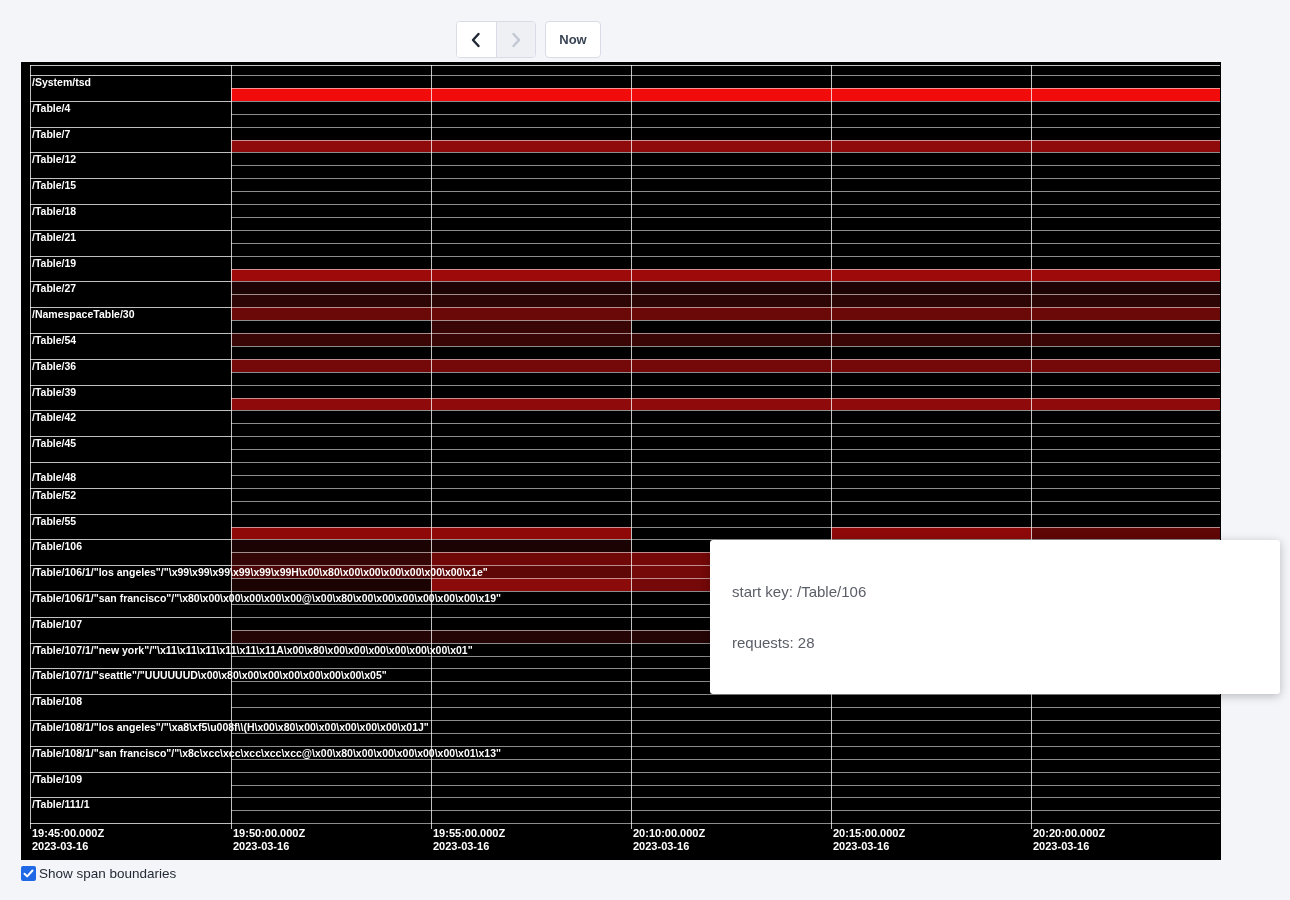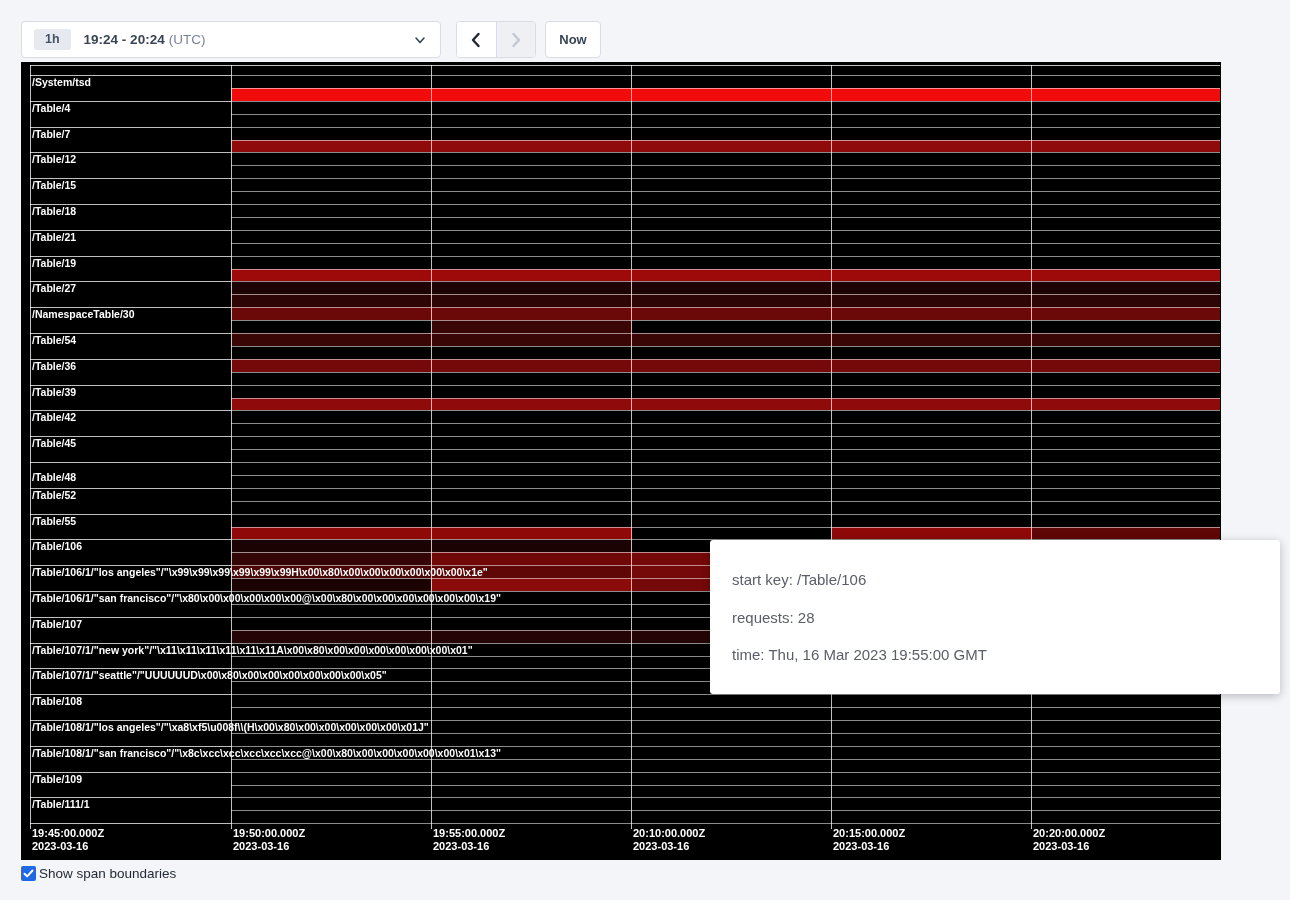--- a/index.html
+++ b/index.html
@@ -67,27 +67,20 @@
   .checkbox{
     width:15px;height:15px;background:#1f69e6;border-radius:2px;
     display:inline-flex;align-items:center;justify-content:center;cursor:pointer;flex:none;
   }
   .footer label{margin-left:3px;font-size:13.5px;color:#242a35;cursor:default;}
 </style>
 </head>
 <body>
 
 <div class="toolbar">
-  <div class="time-dropdown">
-    <span class="preset-badge">1h</span>
-    <span class="range-text"><b>19:24 - 20:24</b><span class="tz">(UTC)</span></span>
-    <svg class="dd-chevron" width="12" height="12" viewBox="0 0 12 12">
-        <polyline points="2,4 6,8.5 10,4" fill="none" stroke="#394455" stroke-width="1.6" stroke-linecap="round" stroke-linejoin="round"></polyline>
-      </svg>
-  </div>
 
   <div class="nav-group">
     <button class="nav-btn prev">
       <svg width="14" height="16" viewBox="0 0 14 16">
           <polyline points="9.5,2 4,8 9.5,14" fill="none" stroke="#1f2733" stroke-width="2.4" stroke-linecap="round" stroke-linejoin="round"></polyline>
         </svg>
     </button>
     <button class="nav-btn next">
       <svg width="14" height="16" viewBox="0 0 14 16">
           <polyline points="4.5,2 10,8 4.5,14" fill="none" stroke="#c2c7d2" stroke-width="2.4" stroke-linecap="round" stroke-linejoin="round"></polyline>
@@ -278,21 +271,20 @@
     </div>
     <div class="x-label" style="left: 1012px; top: 765.2px;">
       <div>20:20:00.000Z</div>
       <div>2023-03-16</div>
     </div>
   </div>
 
 <div class="kv-tooltip">
   <div class="tip-line">start key: /Table/106</div>
   <div class="tip-line">requests: 28</div>
-  <div class="tip-line">time: Thu, 16 Mar 2023 19:55:00 GMT</div>
 </div>
 
 <div class="footer">
   <span class="checkbox">
     <svg width="11" height="11" viewBox="0 0 11 11">
         <polyline points="1.5,5.8 4.2,8.4 9.5,2.5" fill="none" stroke="#fff" stroke-width="2" stroke-linecap="round" stroke-linejoin="round"></polyline>
       </svg>
   </span>
   <label>Show span boundaries</label>
 </div>

